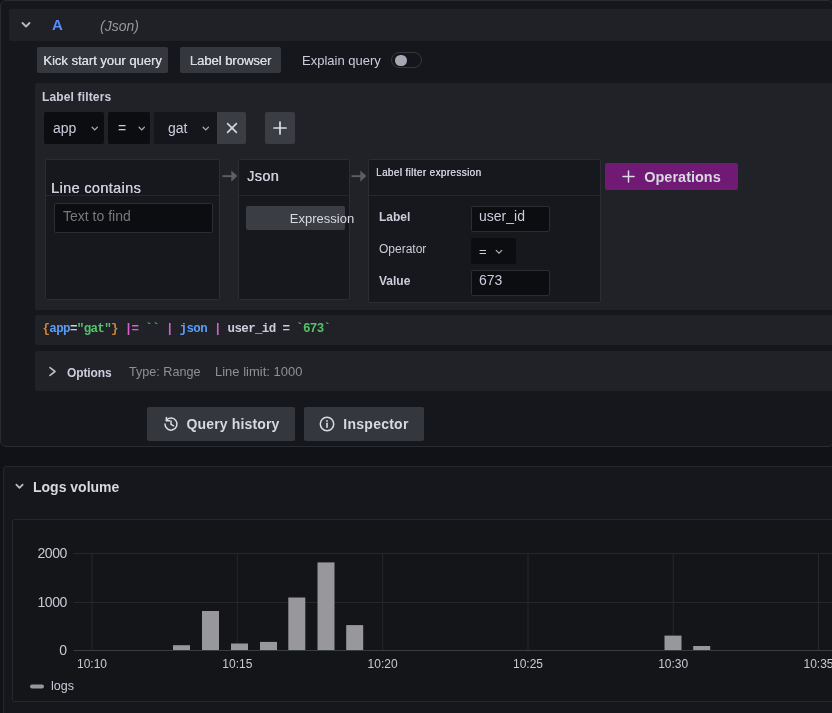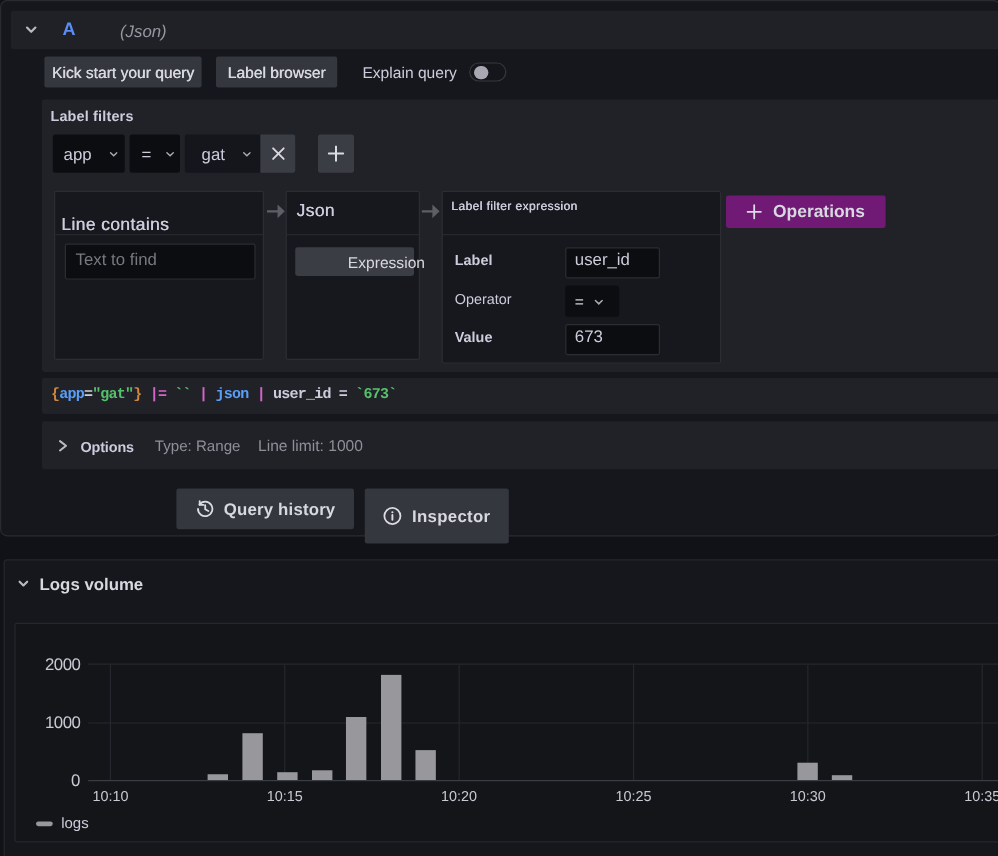--- a/index.html
+++ b/index.html
@@ -132,21 +132,21 @@
   </div>
 
   <div class="btn" style="left:146px; top:406px; width:148px; height:34px; font-size:14px; font-weight:700; letter-spacing:0.15px;">
     <svg width="16" height="16" viewBox="0 0 16 16" style="margin-right:8px;">
       <path d="M3.2 4.5 A 6 6 0 1 1 2 8" stroke="#dcdce4" stroke-width="1.5" fill="none" stroke-linecap="round"></path>
       <path d="M3.4 1.6 L3.4 4.8 L6.6 4.8" stroke="#dcdce4" stroke-width="1.5" fill="none" stroke-linecap="round" stroke-linejoin="round"></path>
       <path d="M8 5 L8 8.3 L10.6 9.8" stroke="#dcdce4" stroke-width="1.5" fill="none" stroke-linecap="round"></path>
     </svg>
     Query history
   </div>
-  <div class="btn" style="left:303px; top:406px; width:120px; height:46px; font-size:14px; font-weight:700; letter-spacing:0.25px;">
+  <div class="btn" style="left:303px; top:406px; width:120px; height:34px; font-size:14px; font-weight:700; letter-spacing:0.25px;">
     <svg width="16" height="16" viewBox="0 0 16 16" style="margin-right:8px;">
       <circle cx="8" cy="8" r="6.7" stroke="#dcdce4" stroke-width="1.5" fill="none"></circle>
       <path d="M8 7.2 L8 11.2" stroke="#dcdce4" stroke-width="1.6" stroke-linecap="round"></path>
       <circle cx="8" cy="4.9" r="0.9" fill="#dcdce4"></circle>
     </svg>
     Inspector
   </div>
 </div>
 
 <div class="abs" style="left:3px; top:466px; width:831px; height:260px; background:#16171c; border:1px solid #25272c; border-radius:3px;">

